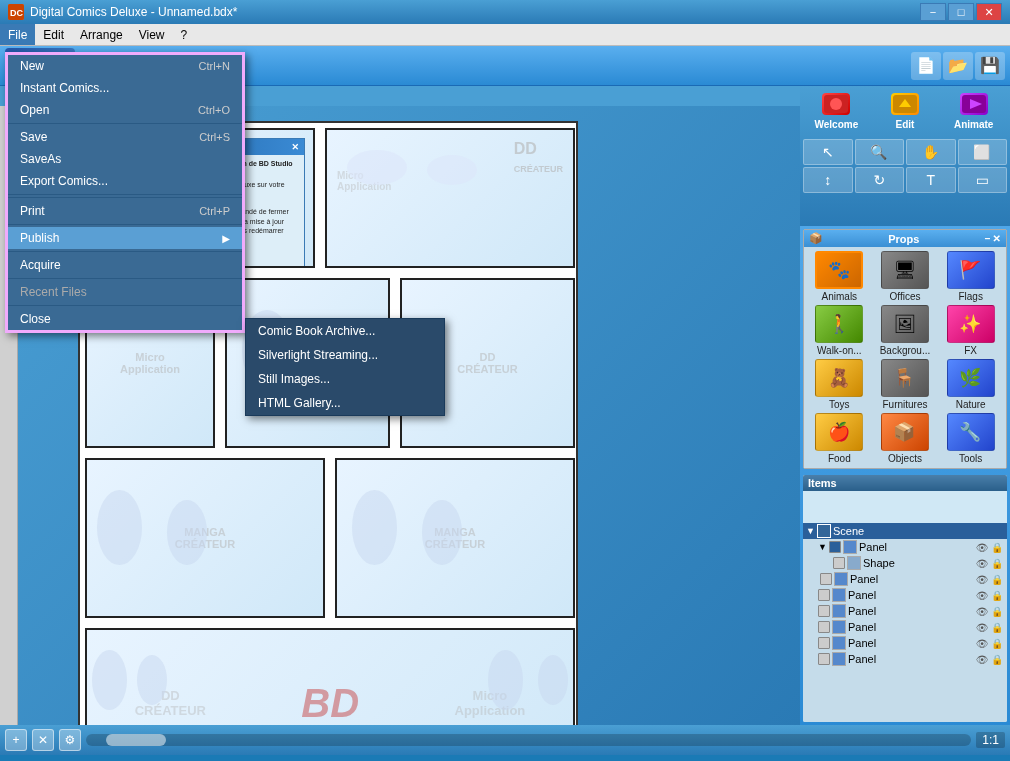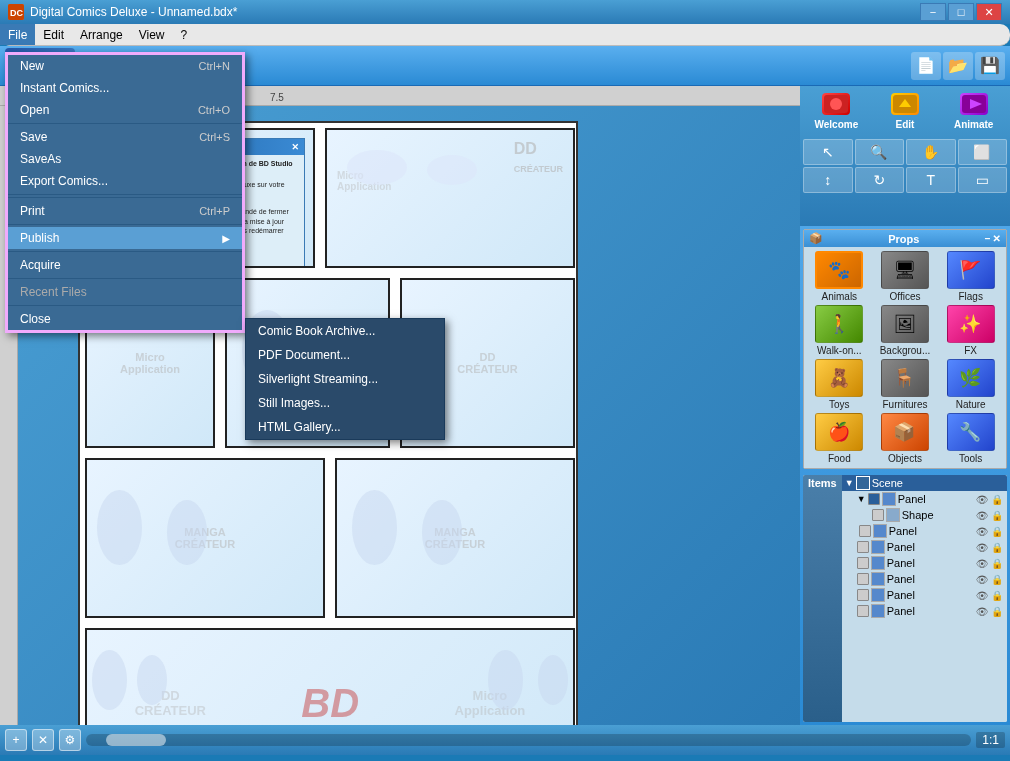--- a/index.html
+++ b/index.html
@@ -28,21 +28,20 @@
     }
     .titlebar-btn.close { background: #d44; }
 
     
     .menubar {
       height: 22px;
       background: #e8e8e8;
       display: flex;
       align-items: center;
       border-bottom: 1px solid #bbb;
-      border-radius: 10px;
     }
     .menu-item {
       padding: 2px 8px;
       font-size: 12px;
       cursor: pointer;
       height: 100%;
       display: flex; align-items: center;
     }
     .menu-item:hover, .menu-item.active { background: #3a7ab5; color: white; }
 
@@ -185,22 +184,23 @@
     .prop-icon.tools { background: linear-gradient(135deg, #5588ff, #2244cc); }
     .prop-label { font-size: 10px; color: #222; text-align: center; }
     .prop-item.selected .prop-icon { border: 2px solid #ff8800; }
 
     
     .items-panel {
       flex: 1;
       background: #d0e8f5;
       margin: 3px;
       border-radius: 2px;
-      display: flex; flex-direction: row;
+      display: flex; flex-direction: column;
       overflow: hidden;
+      gap: 32px;
     }
     .items-header {
       background: linear-gradient(to bottom, #4a7faa, #2a5f8a);
       color: white; padding: 2px 5px; font-weight: bold; font-size: 11px;
     }
     .items-tree {
       flex: 1; overflow-y: auto;
       background: #c5dcea;
     }
     .tree-item {
@@ -331,25 +331,20 @@
     <div style="width:30px;height:28px;background:rgba(255,255,255,0.25);border-radius:3px;display:flex;align-items:center;justify-content:center;color:white;font-size:16px;cursor:pointer;">📄</div>
     <div style="width:30px;height:28px;background:rgba(255,255,255,0.25);border-radius:3px;display:flex;align-items:center;justify-content:center;color:white;font-size:16px;cursor:pointer;">📂</div>
     <div style="width:30px;height:28px;background:rgba(255,255,255,0.25);border-radius:3px;display:flex;align-items:center;justify-content:center;color:white;font-size:16px;cursor:pointer;">💾</div>
   </div>
 </div>
 
 <div class="main-layout">
 
   <div class="canvas-area" style="position:relative;">
 
-    <div class="ruler-top" style="padding-left:20px;">
-      <span style="margin-left:60px;font-size:10px;color:#444;">2.5 in</span>
-      <span style="margin-left:80px;font-size:10px;color:#444;">5</span>
-      <span style="margin-left:80px;font-size:10px;color:#444;">7.5</span>
-    </div>
 
     <div class="ruler-left"></div>
 
     <div class="canvas-content" style="background:linear-gradient(135deg,#4a9fd4,#2a7ab5);">
 
       <div style="position:absolute;left:10px;top:50px;color:rgba(255,255,255,0.15);font-size:22px;font-weight:bold;text-align:center;pointer-events:none;">MANGA<br>CRÉATEUR</div>
       <div style="position:absolute;left:300px;top:30px;color:rgba(255,255,255,0.15);font-size:18px;font-weight:bold;text-align:center;pointer-events:none;">Micro<br>Application</div>
       <div style="position:absolute;left:450px;top:20px;color:rgba(255,255,255,0.2);font-size:28px;font-weight:bold;font-style:italic;pointer-events:none;">DD</div>
 
       <div style="position:absolute;left:60px;top:15px;width:500px;height:660px;background:white;border:2px solid #333;">
@@ -654,17 +649,16 @@
     <span>Recent Files</span>
   </div>
   <div class="dropdown-separator"></div>
   <div class="dropdown-item">
     <span>Close</span>
   </div>
 </div>
 
 <div class="publish-submenu">
   <div class="submenu-item">Comic Book Archive...</div>
-  <div class="submenu-item">PDF Document...</div>
   <div class="submenu-item">Silverlight Streaming...</div>
   <div class="submenu-item">Still Images...</div>
   <div class="submenu-item">HTML Gallery...</div>
 </div>
 
 </body></html>

